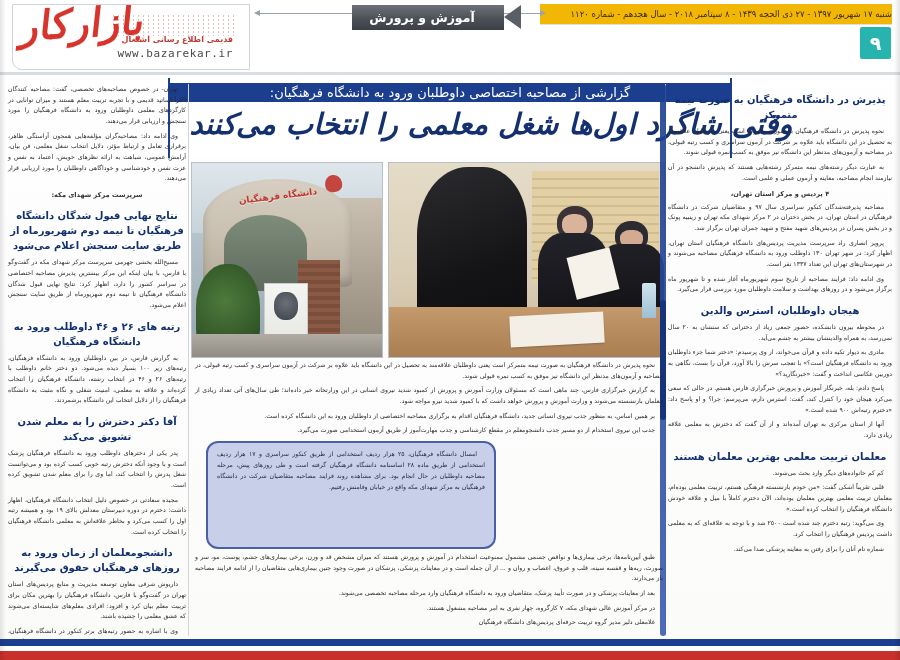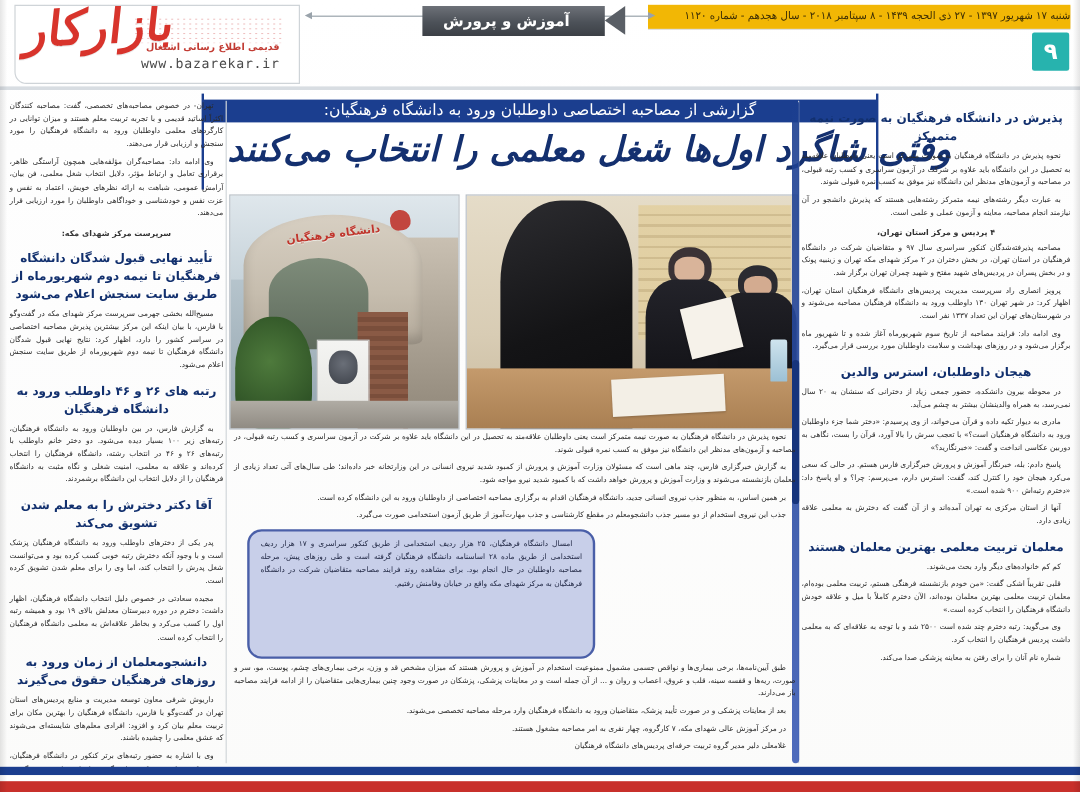--- a/index.html
+++ b/index.html
@@ -383,21 +383,21 @@
   <div class="col-divider div-1"></div>
   <div class="col-divider div-2"></div>
   <div class="right-accent"></div>
   <div class="right-accent-2"></div>
 
   <div class="col col-left">
     <p>تهران- در خصوص مصاحبه‌های تخصصی، گفت: مصاحبه کنندگان اکثراً اساتید قدیمی و با تجربه تربیت معلم هستند و میزان توانایی در کارگردهای معلمی داوطلبان ورود به دانشگاه فرهنگیان را مورد سنجش و ارزیابی قرار می‌دهند.</p>
     <p>وی ادامه داد: مصاحبه‌گران مؤلفه‌هایی همچون آراستگی ظاهر، برقراری تعامل و ارتباط مؤثر، دلایل انتخاب شغل معلمی، فن بیان، آرامش عمومی، شباهت به ارائه نظرهای خویش، اعتماد به نفس و عزت نفس و خودشناسی و خوداگاهی داوطلبان را مورد ارزیابی قرار می‌دهند.</p>
 
     <span class="sub-small">سرپرست مرکز شهدای مکه:</span>
-    <span class="sub">تأیید نهایی قبول شدگان دانشگاه فرهنگیان تا نیمه دوم شهریورماه از طریق سایت سنجش اعلام می‌شود</span>
+    <span class="sub">نتایج نهایی قبول شدگان دانشگاه فرهنگیان تا نیمه دوم شهریورماه از طریق سایت سنجش اعلام می‌شود</span>
     <p>مسیح‌الله بخشی جهرمی سرپرست مرکز شهدای مکه در گفت‌وگو با فارس، با بیان اینکه این مرکز بیشترین پذیرش مصاحبه اختصاصی در سراسر کشور را دارد، اظهار کرد: نتایج نهایی قبول شدگان دانشگاه فرهنگیان تا نیمه دوم شهریورماه از طریق سایت سنجش اعلام می‌شود.</p>
 
     <span class="sub">رتبه های ۲۶ و ۴۶ داوطلب ورود به دانشگاه فرهنگیان</span>
     <p>به گزارش فارس، در بین داوطلبان ورود به دانشگاه فرهنگیان، رتبه‌های زیر ۱۰۰ بسیار دیده می‌شود. دو دختر خانم داوطلب با رتبه‌های ۲۶ و ۴۶ در انتخاب رشته، دانشگاه فرهنگیان را انتخاب کرده‌اند و علاقه به معلمی، امنیت شغلی و نگاه مثبت به دانشگاه فرهنگیان را از دلایل انتخاب این دانشگاه برشمردند.</p>
 
     <span class="sub">آقا دکتر دخترش را به معلم شدن تشویق می‌کند</span>
     <p>پدر یکی از دخترهای داوطلب ورود به دانشگاه فرهنگیان پزشک است و با وجود آنکه دخترش رتبه خوبی کسب کرده بود و می‌توانست شغل پدرش را انتخاب کند، اما وی را برای معلم شدن تشویق کرده است.</p>
     <p>مجیده سعادتی در خصوص دلیل انتخاب دانشگاه فرهنگیان، اظهار داشت: دخترم در دوره دبیرستان معدلش بالای ۱۹ بود و همیشه رتبه اول را کسب می‌کرد و بخاطر علاقه‌اش به معلمی دانشگاه فرهنگیان را انتخاب کرده است.</p>
 
     <span class="sub">دانشجومعلمان از زمان ورود به روزهای فرهنگیان حقوق می‌گیرند</span>

